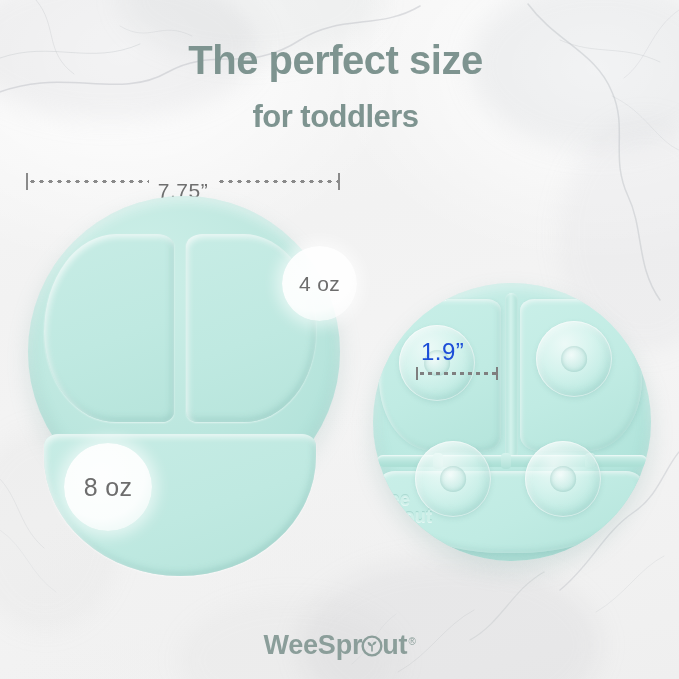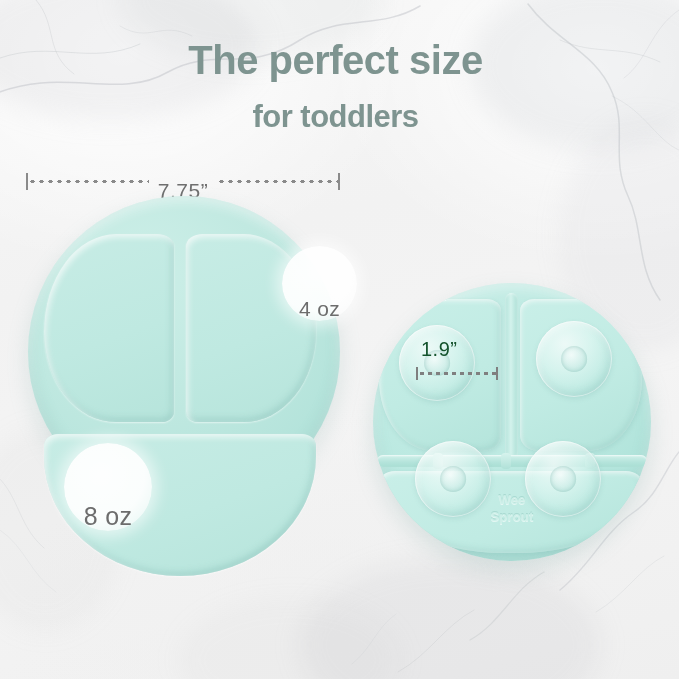--- a/index.html
+++ b/index.html
@@ -155,21 +155,21 @@
     width: 272px;
     height: 142px;
     border-radius: 14px 14px 136px 136px / 12px 12px 120px 120px;
   }
 
   
   .badge {
     position: absolute;
     border-radius: 50%;
     display: flex;
-    align-items: flex-end;
+    align-items: center;
     justify-content: center;
     color: #6d6d6d;
     background: radial-gradient(circle at 42% 36%, rgba(255,255,255,.97) 0%, rgba(255,255,255,.93) 58%, rgba(255,255,255,.72) 82%, rgba(255,255,255,.30) 100%);
     box-shadow: 0 0 14px 6px rgba(255,255,255,.55);
     letter-spacing: .3px;
   }
   .badge-4oz {
     left: 282px;
     top: 246px;
     width: 75px;
@@ -297,22 +297,22 @@
   .arc-r { left: 128px; top: 16px;  transform: rotate(48deg); }
   .arc-bl{ left: 2px;   top: 140px; transform: rotate(-140deg); }
   .arc-br{ left: 128px; top: 140px; transform: rotate(140deg); }
 
   
   .emboss {
     position: absolute;
     left: 0;
     right: 0;
     top: 208px;
-    text-align: center;
-    font-size: 13px;
+    text-align: left;
+    font-size: 18px;
     font-weight: bold;
     line-height: 17px;
     color: rgba(205,240,233,.85);
     text-shadow:
       0 1px 0 rgba(255,255,255,.55),
       0 -1px 0 rgba(140,195,186,.45);
     letter-spacing: .2px;
     pointer-events: none;
   }
 
@@ -340,22 +340,22 @@
   }
   .dim-small .dim-cap { height: 13px; width: 2px; background: #7f7f7f; }
   .dim-small .dim-dots {
     background-image: radial-gradient(circle, #7f7f7f 45%, rgba(0,0,0,0) 47%);
     background-size: 8px 3px;
   }
   .dim-small-label {
     position: absolute;
     left: 421px;
     top: 338px;
-    font-size: 20px;
-    color: #14532d;
+    font-size: 24px;
+    color: #1d4ed8;
     letter-spacing: .5px;
   }
 
   
   .logo {
     position: absolute;
     left: 0;
     right: 0;
     bottom: 18px;
     text-align: center;
@@ -482,14 +482,22 @@
     <span class="dim-cap"></span>
   </div>
 
   <div class="badge badge-4oz">
     <span>4 oz</span>
   </div>
   <div class="badge badge-8oz">
     <span>8 oz</span>
   </div>
 
+  <div class="logo">
+    <span class="mark">WeeSpr</span><span class="sprout"><svg viewBox="0 0 24 24" width="22" height="22">
+          <circle cx="12" cy="12" r="10.2" fill="none" stroke="#8b9e9a" stroke-width="2.6"></circle>
+          <path d="M12 17.4 L12 11.6" stroke="#8b9e9a" stroke-width="1.7" stroke-linecap="round" fill="none"></path>
+          <path d="M12 12.4 C 8.4 12.2, 7.0 10.2, 7.4 7.6 C 10.0 7.6, 12.0 9.4, 12 12.4 Z" fill="#8b9e9a"></path>
+          <path d="M12.2 11.4 C 12.4 8.4, 14.4 6.8, 16.9 7.2 C 16.6 9.8, 14.8 11.4, 12.2 11.4 Z" fill="#8b9e9a"></path>
+        </svg></span><span class="mark">ut</span><span class="reg">®</span>
+  </div>
 
 </div>
 
 </body></html>

